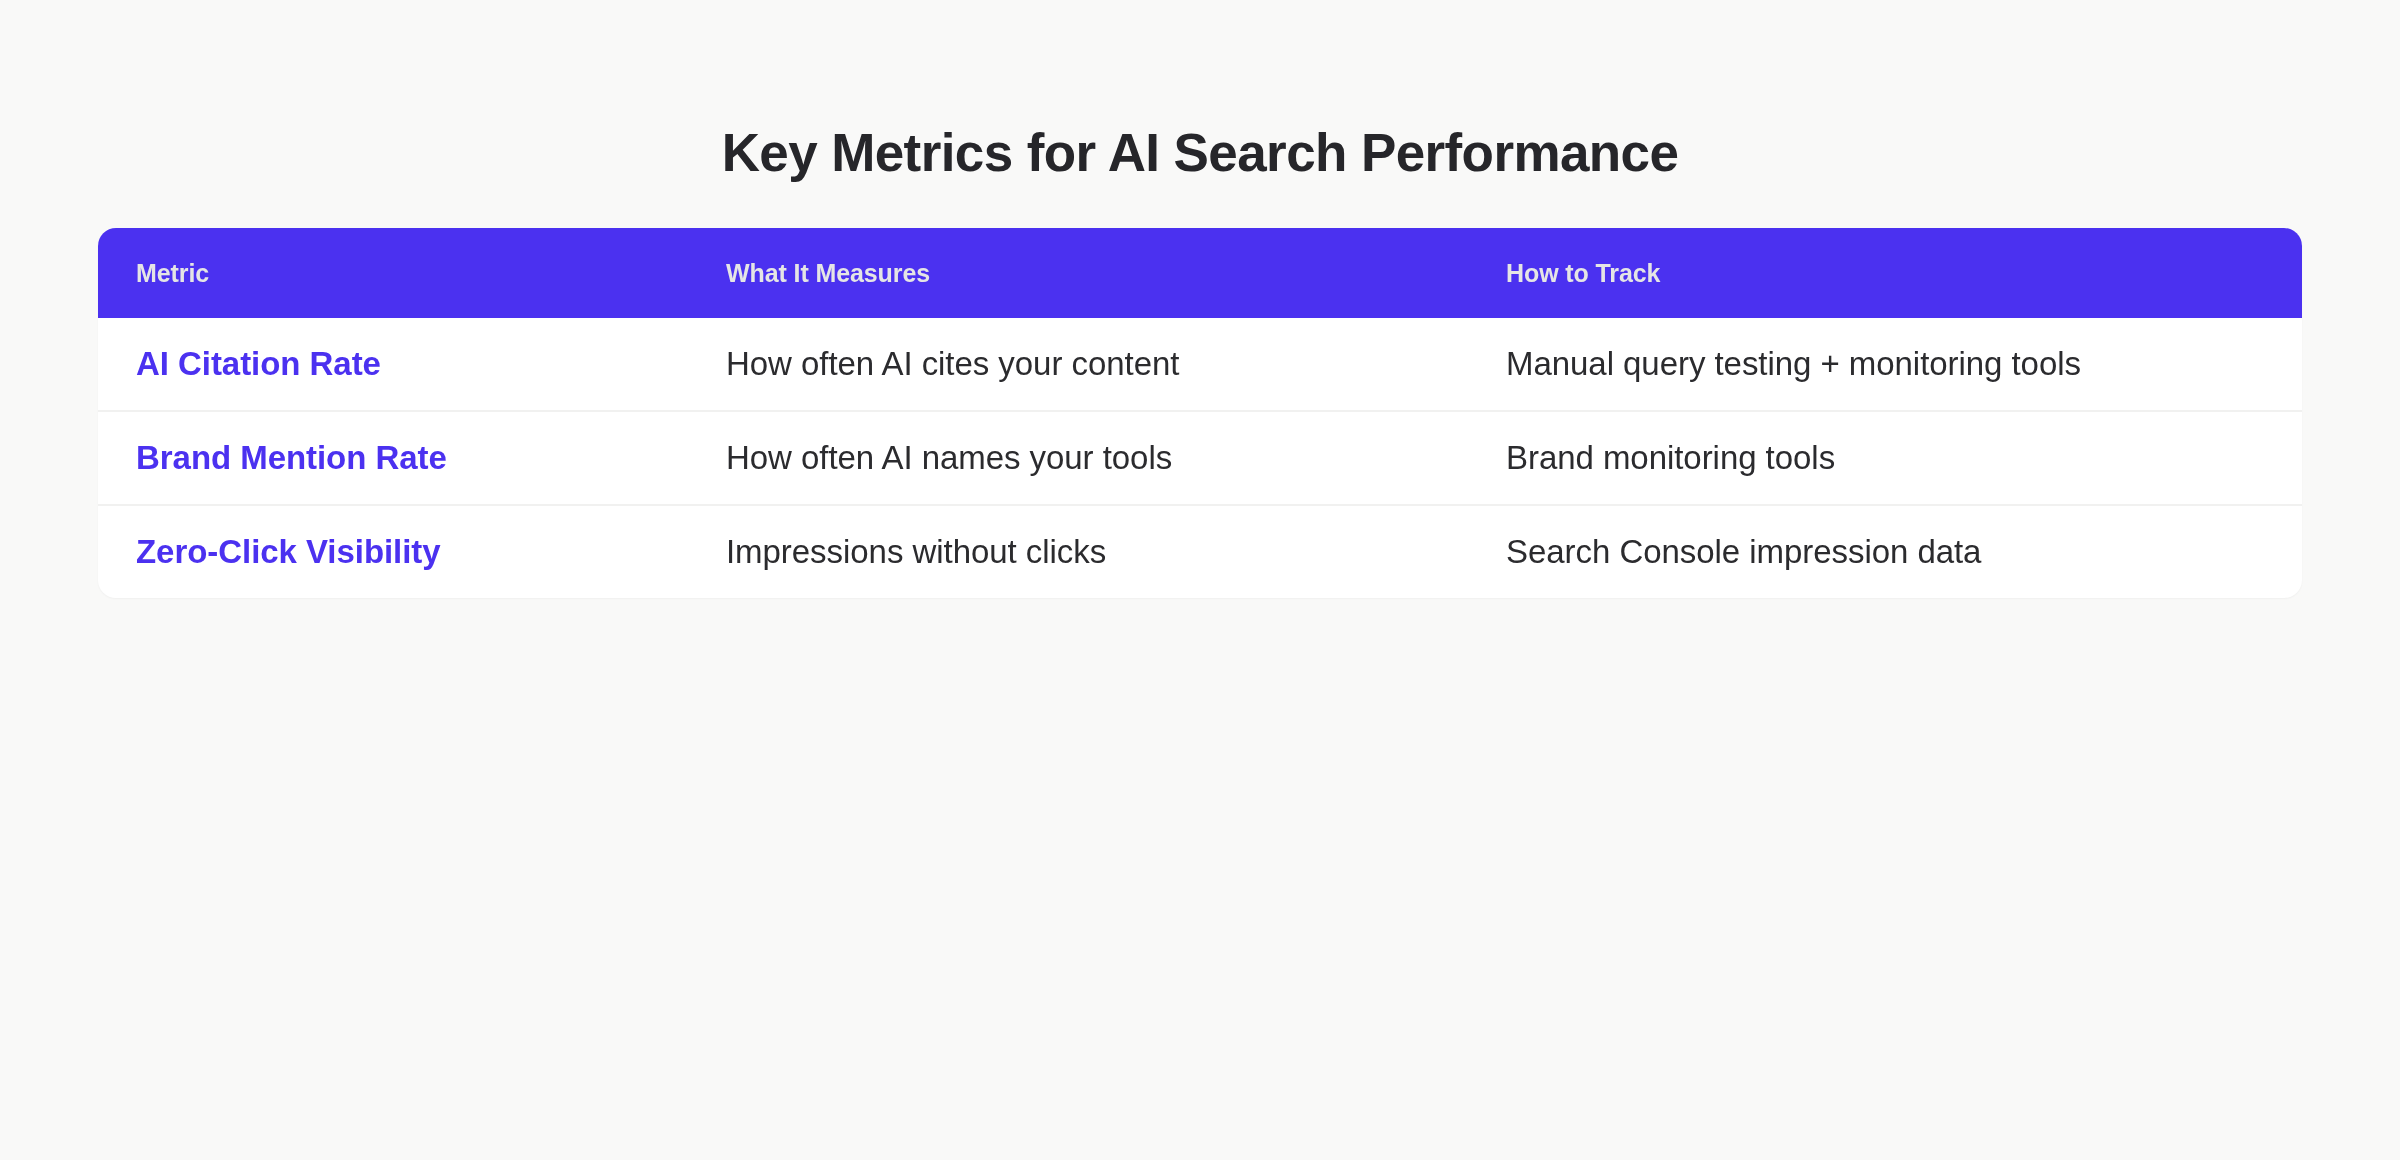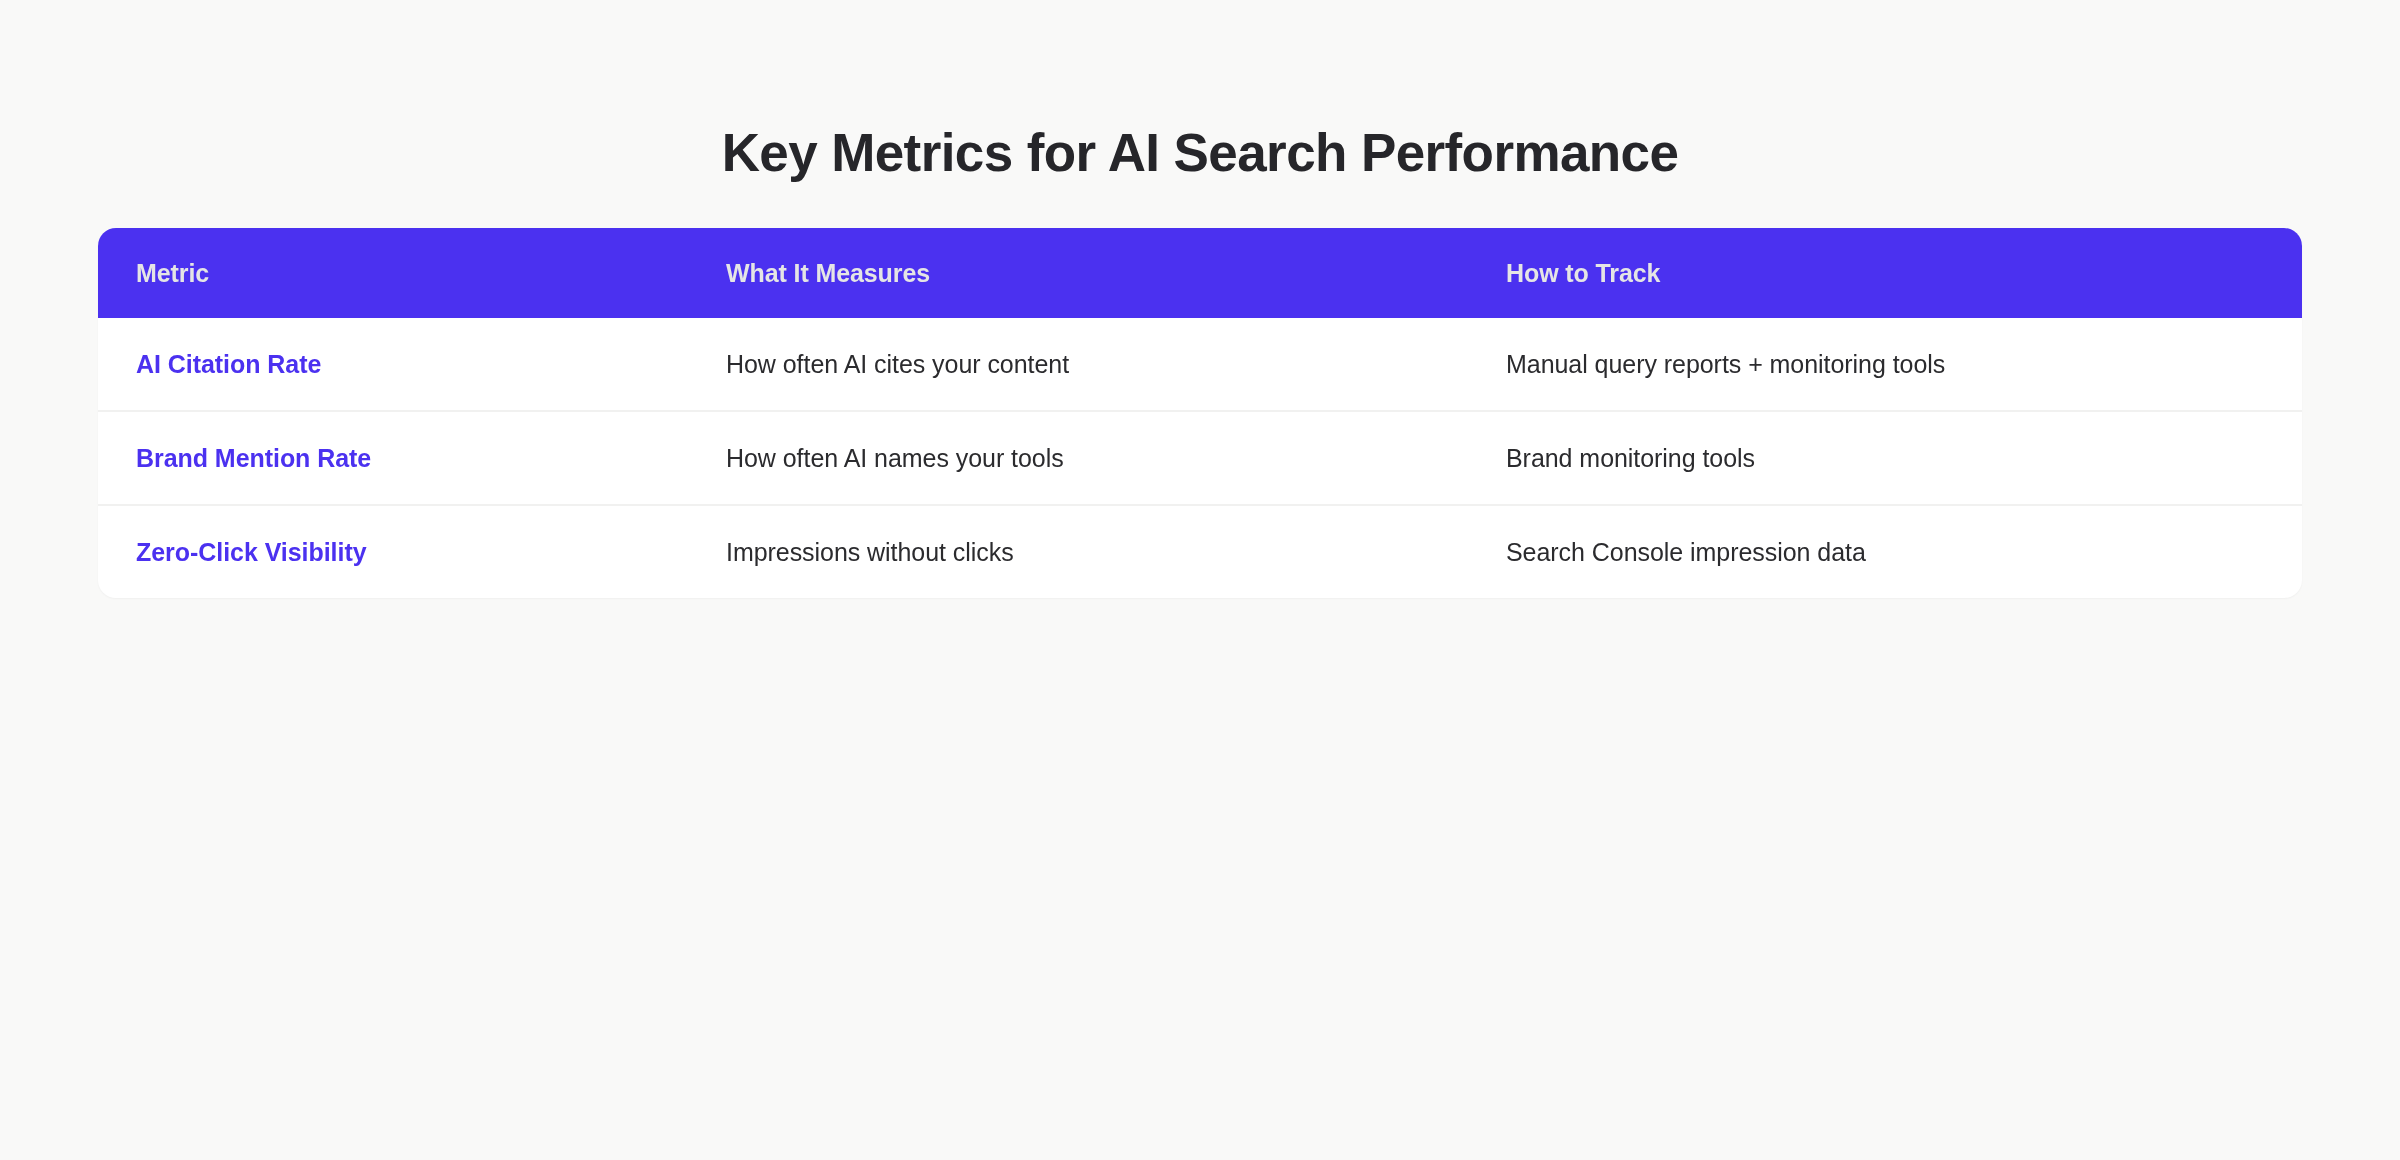--- a/index.html
+++ b/index.html
@@ -62,21 +62,21 @@
     line-height: 30px;
     font-weight: 700;
     color: #e5e5e5;
     padding: 0;
     height: 90px;
     vertical-align: middle;
     letter-spacing: -0.1px;
   }
 
   .table td {
-    font-size: 25px;
+    font-size: 33px;
     line-height: 32px;
     color: #2b2b2e;
     padding: 0;
     height: 92px;
     vertical-align: middle;
     font-weight: 400;
     letter-spacing: -0.05px;
   }
 
   .table tbody tr + tr td {
@@ -108,21 +108,21 @@
         <tr>
           <th class="col-metric">Metric</th>
           <th class="col-measures">What It Measures</th>
           <th class="col-track">How to Track</th>
         </tr>
       </thead>
       <tbody>
         <tr>
           <td class="col-metric">AI Citation Rate</td>
           <td class="col-measures">How often AI cites your content</td>
-          <td class="col-track">Manual query reports + monitoring tools</td>
+          <td class="col-track">Manual query testing + monitoring tools</td>
         </tr>
         <tr>
           <td class="col-metric">Brand Mention Rate</td>
           <td class="col-measures">How often AI names your tools</td>
           <td class="col-track">Brand monitoring tools</td>
         </tr>
         <tr>
           <td class="col-metric">Zero-Click Visibility</td>
           <td class="col-measures">Impressions without clicks</td>
           <td class="col-track">Search Console impression data</td>

